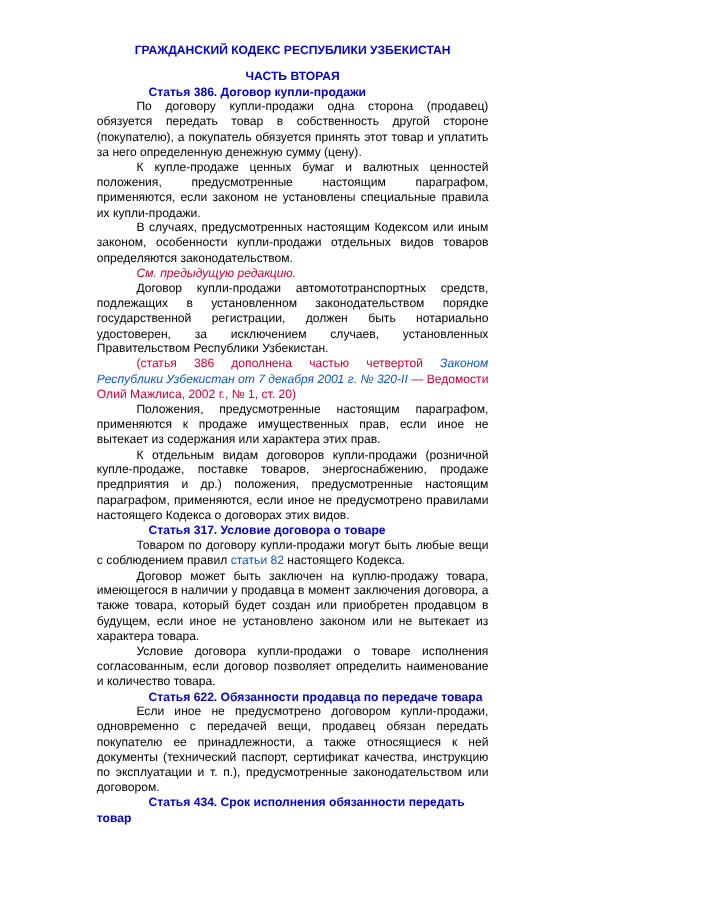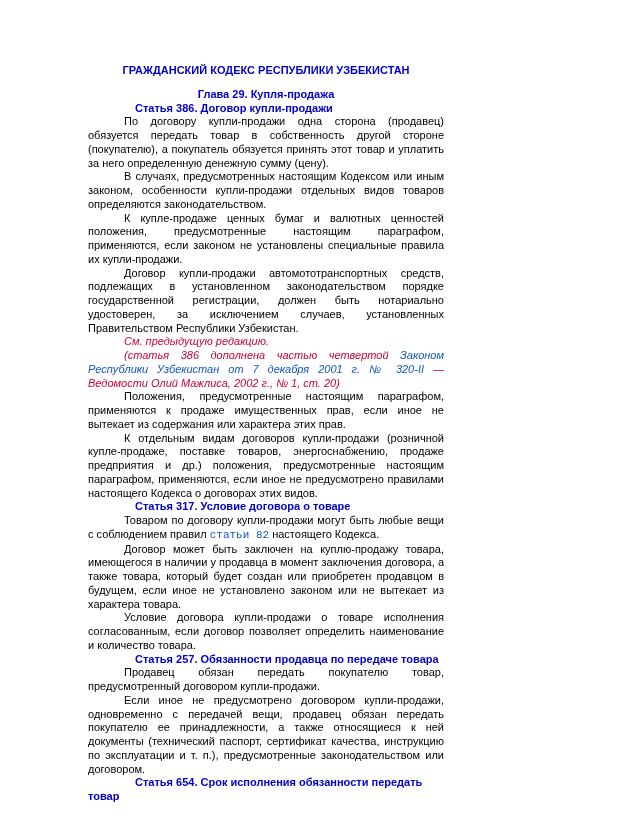--- a/index.html
+++ b/index.html
@@ -8,21 +8,21 @@
     --link:#1155CC;
     --note:#CC0033;
     --body:#000000;
     --page-bg:#FFFFFF;
   }
   html,body{margin:0;padding:0;background:var(--page-bg);}
   .page{
     width:516px;
     height:828px;
     box-sizing:border-box;
-    padding:64px 72px 20px 88px;
+    padding:40px 72px 20px 88px;
     background:var(--page-bg);
     font-family:"Liberation Sans", sans-serif;
     font-size:11px;
     line-height:1.25;
     color:var(--body);
     overflow:hidden;
   }
   .page p{margin:0;}
   .h-center{
     text-align:center;
@@ -35,41 +35,40 @@
     font-weight:bold;
     color:var(--heading);
     text-indent:47px;
     margin:3px 0 3px 0;
   }
   .para{
     text-align:justify;
     text-indent:36px;
   }
   .seg-body{color:var(--body);}
-  .seg-link{color:var(--link);cursor:pointer;font-family:Liberation Mono, monospace;}
-  .seg-note{color:var(--note);font-style:italic;}
+  .seg-link{color:var(--link);cursor:pointer;}
+  .seg-note{color:var(--note);}
   .seg-note-link{color:var(--link);font-style:italic;cursor:pointer;}
   .seg-see-link{color:var(--note);font-style:italic;cursor:pointer;}
 </style>
 </head>
 <body>
 
 <div class="page" data-name="document-page">
     <p class="h-center" data-name="doc-title">ГРАЖДАНСКИЙ КОДЕКС РЕСПУБЛИКИ УЗБЕКИСТАН</p>
-    <p class="h-center" data-name="chapter-heading">Глава 29. Купля-продажа</p>
+    <p class="h-center" data-name="part-heading">ЧАСТЬ ВТОРАЯ</p>
     <p class="article-heading" data-name="article-386-heading">Статья 386. Договор купли-продажи</p>
     <p class="para" data-name="paragraph"><span class="seg-body" data-name="text-run">По договору купли-продажи одна сторона (продавец) обязуется передать товар в собственность другой стороне (покупателю), а покупатель обязуется принять этот товар и уплатить за него определенную денежную сумму (цену).</span></p>
+    <p class="para" data-name="paragraph"><span class="seg-body" data-name="text-run">К купле-продаже ценных бумаг и валютных ценностей положения, предусмотренные настоящим параграфом, применяются, если законом не установлены специальные правила их купли-продажи.</span></p>
     <p class="para" data-name="paragraph"><span class="seg-body" data-name="text-run">В случаях, предусмотренных настоящим Кодексом или иным законом, особенности купли-продажи отдельных видов товаров определяются законодательством.</span></p>
-    <p class="para" data-name="paragraph"><span class="seg-body" data-name="text-run">К купле-продаже ценных бумаг и валютных ценностей положения, предусмотренные настоящим параграфом, применяются, если законом не установлены специальные правила их купли-продажи.</span></p>
+    <p class="para" data-name="see-previous-edition"><span class="seg-see-link" data-name="see-previous-edition-link">См. предыдущую редакцию.</span></p>
     <p class="para" data-name="paragraph"><span class="seg-body" data-name="text-run">Договор купли-продажи автомототранспортных средств, подлежащих в установленном законодательством порядке государственной регистрации, должен быть нотариально удостоверен, за исключением случаев, установленных Правительством Республики Узбекистан.</span></p>
-    <p class="para" data-name="see-previous-edition"><span class="seg-see-link" data-name="see-previous-edition-link">См. предыдущую редакцию.</span></p>
     <p class="para" data-name="amendment-note"><span class="seg-note" data-name="amendment-text">(статья 386 дополнена частью четвертой </span><span class="seg-note-link" data-name="law-reference-link">Законом Республики Узбекистан от 7 декабря 2001 г. № 320-II</span><span class="seg-note" data-name="amendment-text"> — Ведомости Олий Мажлиса, 2002 г., № 1, ст. 20)</span></p>
     <p class="para" data-name="paragraph"><span class="seg-body" data-name="text-run">Положения, предусмотренные настоящим параграфом, применяются к продаже имущественных прав, если иное не вытекает из содержания или характера этих прав.</span></p>
     <p class="para" data-name="paragraph"><span class="seg-body" data-name="text-run">К отдельным видам договоров купли-продажи (розничной купле-продаже, поставке товаров, энергоснабжению, продаже предприятия и др.) положения, предусмотренные настоящим параграфом, применяются, если иное не предусмотрено правилами настоящего Кодекса о договорах этих видов.</span></p>
     <p class="article-heading" data-name="article-387-heading">Статья 317. Условие договора о товаре</p>
     <p class="para" data-name="paragraph"><span class="seg-body" data-name="text-run">Товаром по договору купли-продажи могут быть любые вещи с соблюдением правил </span><span class="seg-link" data-name="inline-link">статьи 82</span><span class="seg-body" data-name="text-run"> настоящего Кодекса.</span></p>
     <p class="para" data-name="paragraph"><span class="seg-body" data-name="text-run">Договор может быть заключен на куплю-продажу товара, имеющегося в наличии у продавца в момент заключения договора, а также товара, который будет создан или приобретен продавцом в будущем, если иное не установлено законом или не вытекает из характера товара.</span></p>
     <p class="para" data-name="paragraph"><span class="seg-body" data-name="text-run">Условие договора купли-продажи о товаре исполнения согласованным, если договор позволяет определить наименование и количество товара.</span></p>
-    <p class="article-heading" data-name="article-388-heading">Статья 257. Обязанности продавца по передаче товара</p>
-    <p class="para" data-name="paragraph"><span class="seg-body" data-name="text-run">Продавец обязан передать покупателю товар, предусмотренный договором купли-продажи.</span></p>
+    <p class="article-heading" data-name="article-388-heading">Статья 622. Обязанности продавца по передаче товара</p>
     <p class="para" data-name="paragraph"><span class="seg-body" data-name="text-run">Если иное не предусмотрено договором купли-продажи, одновременно с передачей вещи, продавец обязан передать покупателю ее принадлежности, а также относящиеся к ней документы (технический паспорт, сертификат качества, инструкцию по эксплуатации и т. п.), предусмотренные законодательством или договором.</span></p>
-    <p class="article-heading" data-name="article-389-heading">Статья 654. Срок исполнения обязанности передать товар</p>
+    <p class="article-heading" data-name="article-389-heading">Статья 434. Срок исполнения обязанности передать товар</p>
   </div>
 
 </body></html>

